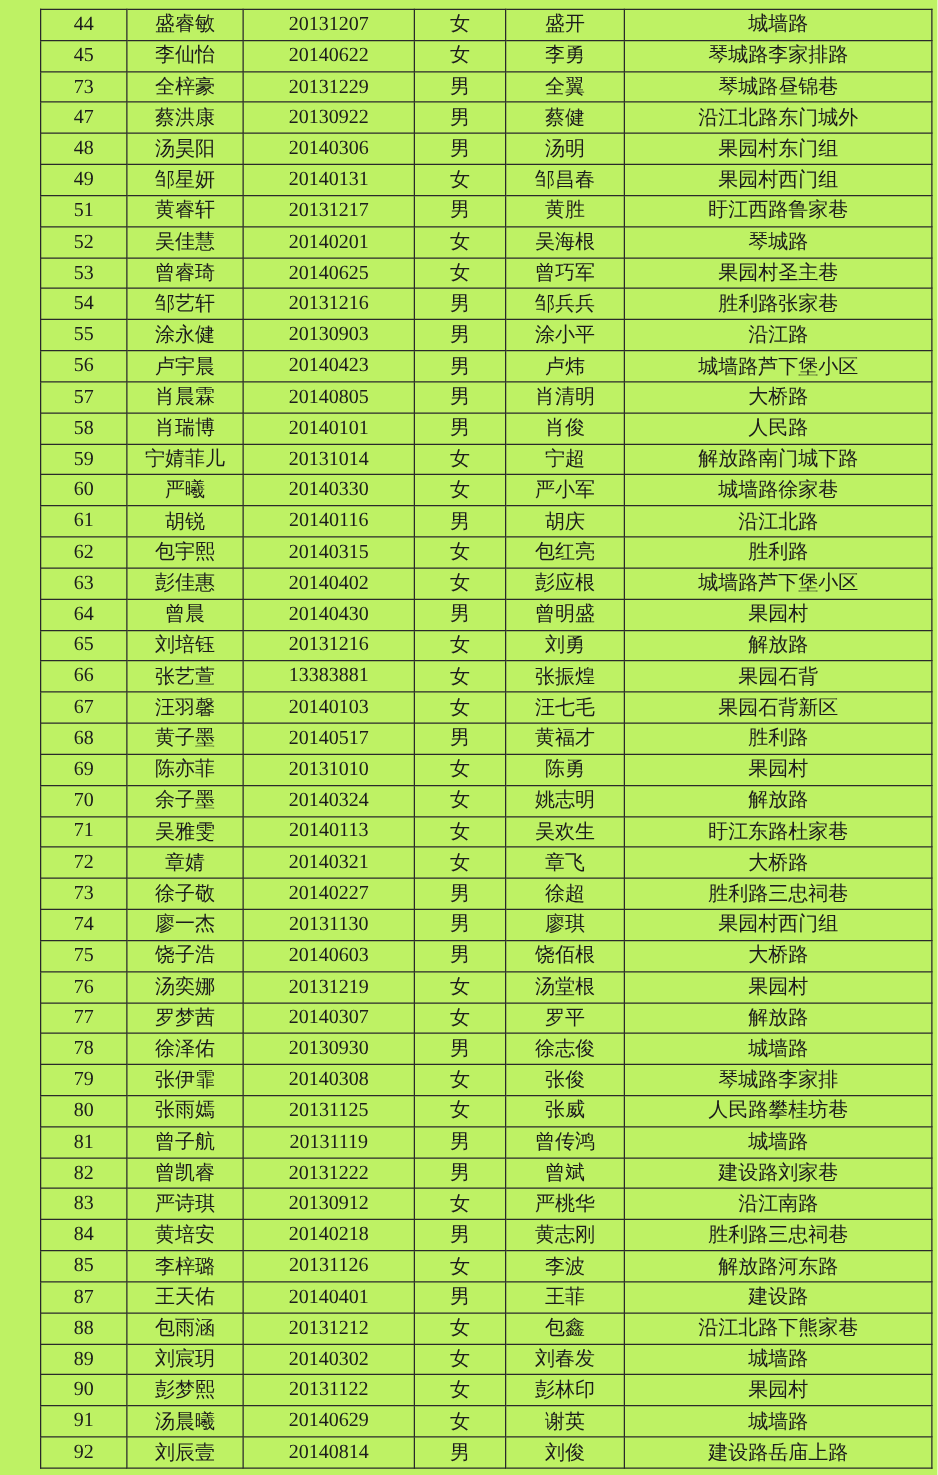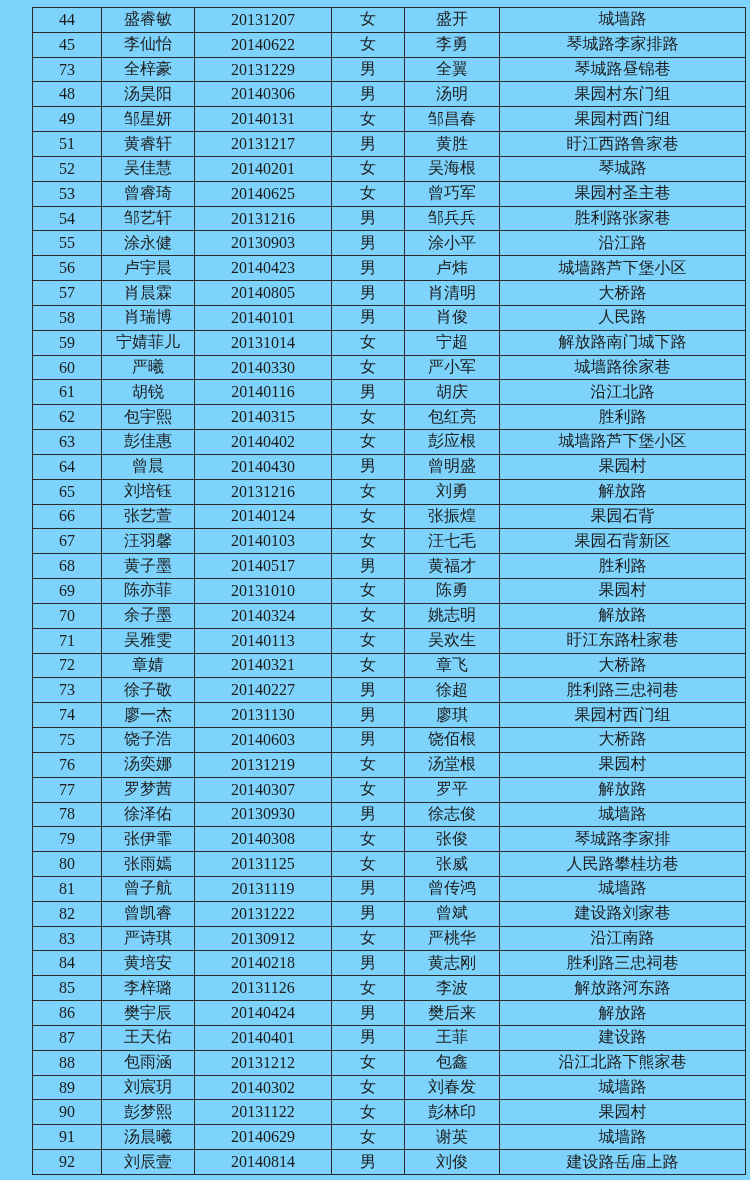--- a/index.html
+++ b/index.html
@@ -4,21 +4,21 @@
 <style>
   html, body {
     margin: 0;
     padding: 0;
     background: #ffffff;
   }
   .page {
     position: relative;
     width: 750px;
     height: 1180px;
-    background: #7dd3fc;
+    background: #bef264;
     overflow: hidden;
     font-family: "Liberation Serif", "DejaVu Serif", serif;
   }
   table.roster {
     position: absolute;
     left: 32px;
     top: 7px;
     width: 713px;
     height: 1168px;
     border-collapse: collapse;
@@ -74,20 +74,28 @@
         </tr>
         <tr>
           <td>73</td>
           <td>全梓豪</td>
           <td>20131229</td>
           <td>男</td>
           <td>全翼</td>
           <td>琴城路昼锦巷</td>
         </tr>
         <tr>
+          <td>47</td>
+          <td>蔡洪康</td>
+          <td>20130922</td>
+          <td>男</td>
+          <td>蔡健</td>
+          <td>沿江北路东门城外</td>
+        </tr>
+        <tr>
           <td>48</td>
           <td>汤昊阳</td>
           <td>20140306</td>
           <td>男</td>
           <td>汤明</td>
           <td>果园村东门组</td>
         </tr>
         <tr>
           <td>49</td>
           <td>邹星妍</td>
@@ -212,21 +220,21 @@
           <td>65</td>
           <td>刘培钰</td>
           <td>20131216</td>
           <td>女</td>
           <td>刘勇</td>
           <td>解放路</td>
         </tr>
         <tr>
           <td>66</td>
           <td>张艺萱</td>
-          <td>20140124</td>
+          <td>13383881</td>
           <td>女</td>
           <td>张振煌</td>
           <td>果园石背</td>
         </tr>
         <tr>
           <td>67</td>
           <td>汪羽馨</td>
           <td>20140103</td>
           <td>女</td>
           <td>汪七毛</td>
@@ -368,28 +376,20 @@
           <td>黄志刚</td>
           <td>胜利路三忠祠巷</td>
         </tr>
         <tr>
           <td>85</td>
           <td>李梓璐</td>
           <td>20131126</td>
           <td>女</td>
           <td>李波</td>
           <td>解放路河东路</td>
-        </tr>
-        <tr>
-          <td>86</td>
-          <td>樊宇辰</td>
-          <td>20140424</td>
-          <td>男</td>
-          <td>樊后来</td>
-          <td>解放路</td>
         </tr>
         <tr>
           <td>87</td>
           <td>王天佑</td>
           <td>20140401</td>
           <td>男</td>
           <td>王菲</td>
           <td>建设路</td>
         </tr>
         <tr>

